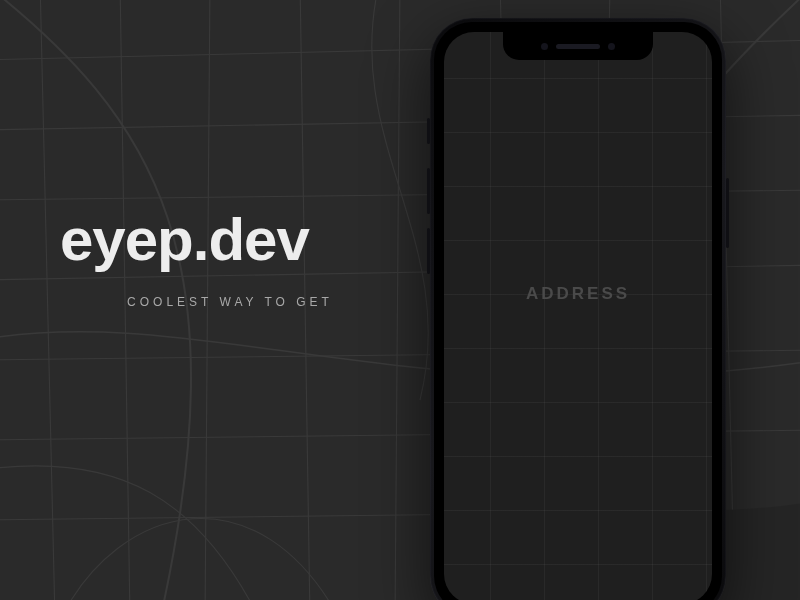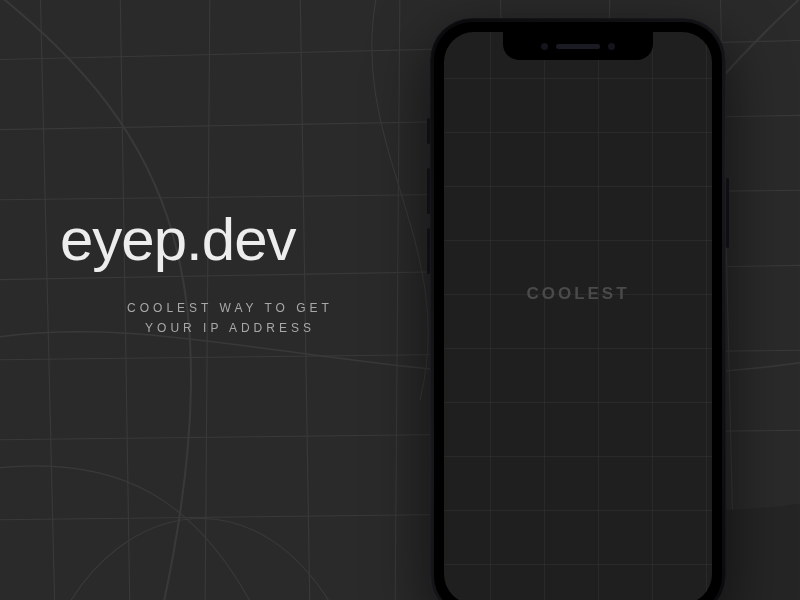--- a/index.html
+++ b/index.html
@@ -28,26 +28,26 @@
 
 .text-block {
   position: absolute;
   left: 60px;
   top: 210px;
   width: 340px;
   color: #e8e8e8;
 }
 .brand {
   font-size: 60px;
-  font-weight: 400;
+  font-weight: 700;
   letter-spacing: -1px;
   color: #ededed;
   font-family: "Arial Black", Arial, sans-serif;
   line-height: 1;
-  margin-bottom: 28px;
+  margin-bottom: 22px;
 }
 .tagline {
   font-size: 12px;
   font-weight: 400;
   letter-spacing: 4px;
   line-height: 1.7;
   color: #a8a8a8;
   text-align: center;
   text-transform: uppercase;
 }
@@ -176,31 +176,30 @@
     <g fill="#1e1e1e">
       <path d="M520 540 C 600 500, 720 520, 820 500 L820 620 L520 620 Z"></path>
     </g>
   </svg>
 </div>
 
 <div class="text-block">
   <div class="brand">eyep.dev</div>
   <div class="tagline">
     <span>COOLEST WAY TO GET</span><br>
-    <span>YOUR IP ADDRESS</span>
   </div>
 </div>
 
 <div class="phone">
   <div class="side-btn sb-left-1"></div>
   <div class="side-btn sb-left-2"></div>
   <div class="side-btn sb-left-3"></div>
   <div class="side-btn sb-right"></div>
   <div class="screen">
     <div class="grid"></div>
     <div class="notch">
       <span class="dot"></span>
       <span class="speaker"></span>
       <span class="dot"></span>
     </div>
-    <div class="scanning">COOLEST</div>
+    <div class="scanning">ADDRESS</div>
   </div>
 </div>
 
 </body></html>

